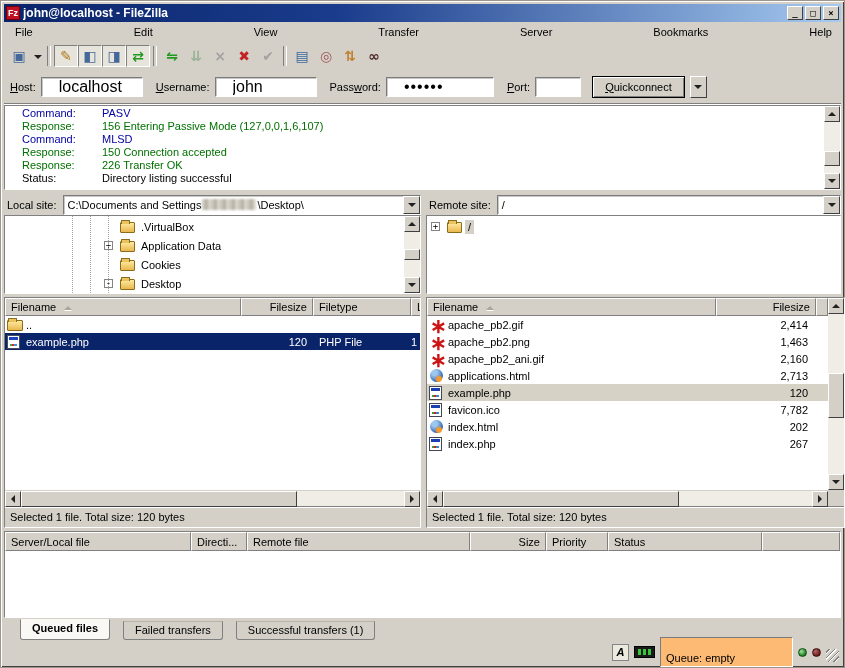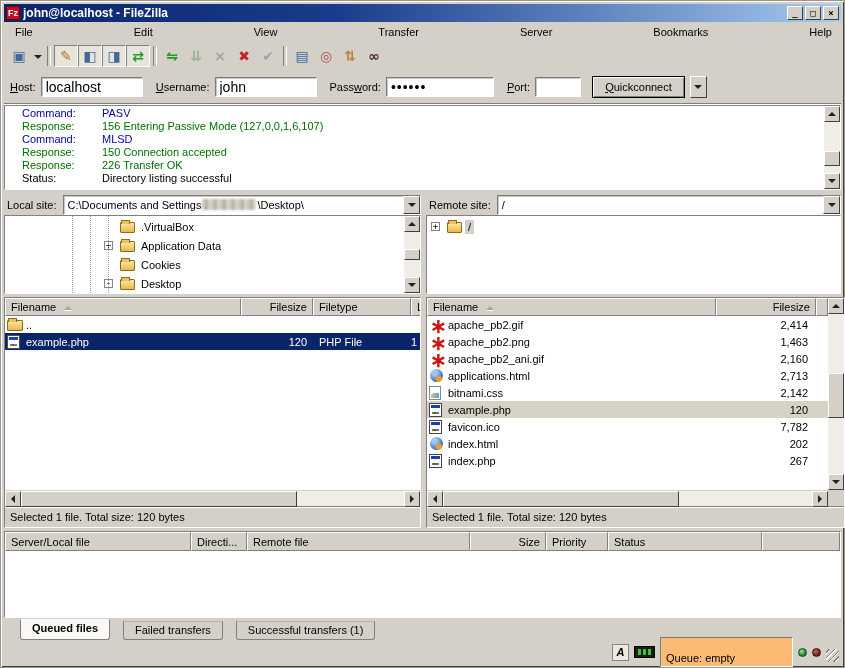--- a/index.html
+++ b/index.html
@@ -31,21 +31,21 @@
   .tbtn.droparrow { width:13px; }
   .tbtn.droparrow::after { content:""; border:4px solid transparent; border-top-color:#202020; margin-top:5px; }
 
   .etch { flex:0 0 2px; border-top:1px solid #808080; border-bottom:1px solid #fff; }
 
   
   .qc { flex:0 0 33px; display:flex; align-items:center; gap:5px; padding:0 6px; }
   .qc label { white-space:nowrap; }
   .key { text-decoration:underline; }
   .field { height:20px; background:#fff; border:1px solid; border-color:#7b7b7b #fff #fff #7b7b7b;
-           box-shadow: inset 1px 1px 0 #c8c8c8; padding:2px 4px; font-family:"Liberation Sans",sans-serif; font-size:14px; }
+           box-shadow: inset 1px 1px 0 #c8c8c8; padding:2px 17px; font-family:"Liberation Sans",sans-serif; font-size:16px; }
   .qc-btn { height:22px; padding:2px 12px; background:#d4d0c8; border:1px solid #000;
             box-shadow: inset 1px 1px 0 #fff, inset -1px -1px 0 #808080; font-size:11px; margin-left:6px; }
   .qc-drop { width:17px; height:22px; background:#d4d0c8; border:1px solid; border-color:#fff #404040 #404040 #fff;
              display:flex; align-items:center; justify-content:center; }
   .qc-drop::after { content:""; border:4px solid transparent; border-top-color:#202020; margin-top:4px; }
 
   
   .log { flex:0 0 85px; background:#fff; border:1px solid; border-color:#808080 #fff #fff #808080; display:flex; }
   .log-lines { flex:1; padding:1px 17px; overflow:hidden; }
   .log-line { height:13px; display:flex; white-space:nowrap; }
@@ -406,25 +406,20 @@
                 <div class="frow">
     <span class="ficon" data-icon="apache"></span>
     <span class="cell c-name">apache_pb2_ani.gif</span>
     <span class="cell c-size">2,160</span>
   </div>
                 <div class="frow">
     <span class="ficon" data-icon="html"></span>
     <span class="cell c-name">applications.html</span>
     <span class="cell c-size">2,713</span>
   </div>
-                <div class="frow">
-    <span class="ficon" data-icon="css"></span>
-    <span class="cell c-name">bitnami.css</span>
-    <span class="cell c-size">2,142</span>
-  </div>
                 <div class="frow sel-inactive">
     <span class="ficon" data-icon="php"></span>
     <span class="cell c-name">example.php</span>
     <span class="cell c-size">120</span>
   </div>
                 <div class="frow">
     <span class="ficon" data-icon="php"></span>
     <span class="cell c-name">favicon.ico</span>
     <span class="cell c-size">7,782</span>
   </div>

